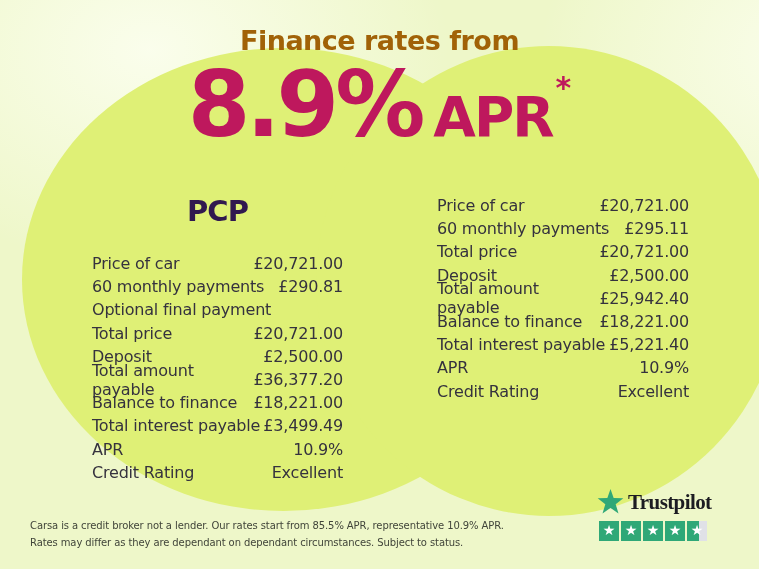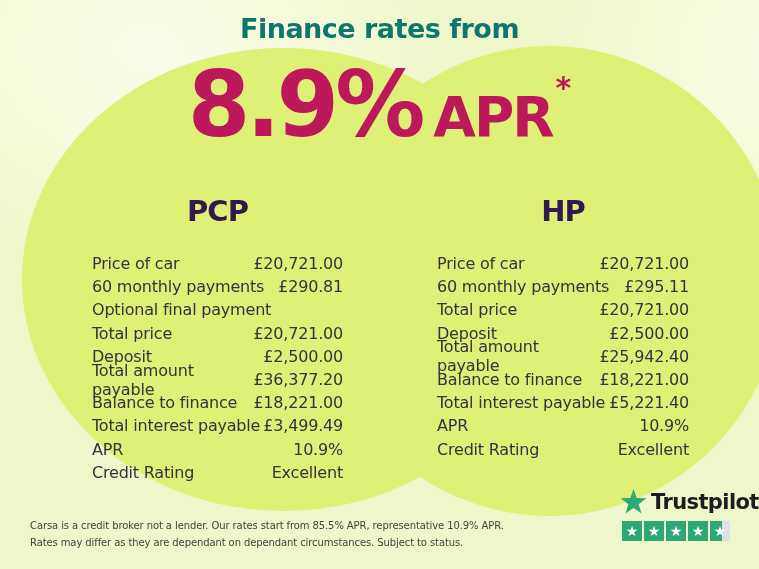--- a/index.html
+++ b/index.html
@@ -20,23 +20,23 @@
     left:540px;top:-160px;width:560px;height:430px;
     background:radial-gradient(closest-side,rgba(251,254,238,0.95),rgba(251,254,238,0) 100%);
   }
   
   .blob{position:absolute;z-index:2;border-radius:50%;background:#dff076;}
   .blob-left{left:22px;top:48px;width:523px;height:463px;}
   .blob-right{left:316px;top:46px;width:466px;height:470px;}
   .content{position:absolute;inset:0;z-index:3;}
 
   .title{
-    position:absolute;top:13px;left:0;width:100%;
+    position:absolute;top:25px;left:0;width:100%;
     text-align:center;font-size:27px;font-weight:bold;
-    letter-spacing:-0.5px;color:#0f766e;
+    letter-spacing:-0.5px;color:#a16207;
   }
   .hero{
     position:absolute;top:60px;left:0;width:100%;
     display:flex;justify-content:center;align-items:baseline;
     color:#be185d;
   }
   .hero .rate{font-size:90px;font-weight:bold;letter-spacing:-4px;line-height:1;}
   .hero .unit{font-size:55px;font-weight:bold;letter-spacing:-2px;line-height:1;margin-left:12px;}
   .hero .mark{font-size:30px;font-weight:bold;position:relative;top:-38px;margin-left:3px;}
 
@@ -53,21 +53,21 @@
     height:23.2px;font-size:16px;letter-spacing:-0.2px;color:#35323e;
   }
   .row.bold{font-weight:normal;}
   .row .val{text-align:center;}
 
   .disclaimer{
     position:absolute;left:30px;top:517px;width:560px;
     font-size:10px;line-height:17px;color:#41453a;letter-spacing:-0.1px;
   }
 
-  .trustpilot{position:absolute;left:620px;top:488px;}
+  .trustpilot{position:absolute;left:597px;top:488px;font-family:Liberation Serif, serif;}
   .tp-logo{display:flex;align-items:center;height:28px;}
   .tp-logo svg{display:block;}
   .tp-name{
     font-size:21px;font-weight:600;color:#1c1c22;
     letter-spacing:-0.6px;margin-left:4px;
   }
   .tp-stars{display:flex;margin-top:5px;margin-left:2px;}
   .star-box{
     width:20px;height:20px;margin-right:2px;
     display:flex;align-items:center;justify-content:center;
@@ -134,21 +134,20 @@
             <span class="val">10.9%</span>
           </div>
           <div class="row">
             <span class="lbl">Credit Rating</span>
             <span class="val">Excellent</span>
           </div>
         </div>
     </div>
 
     <div class="col col-hp">
-      <div class="col-title">HP</div>
       <div class="rows">
           <div class="row">
             <span class="lbl">Price of car</span>
             <span class="val">£20,721.00</span>
           </div>
           <div class="row bold">
             <span class="lbl">60 monthly payments</span>
             <span class="val">£295.11</span>
           </div>
           <div class="row">

